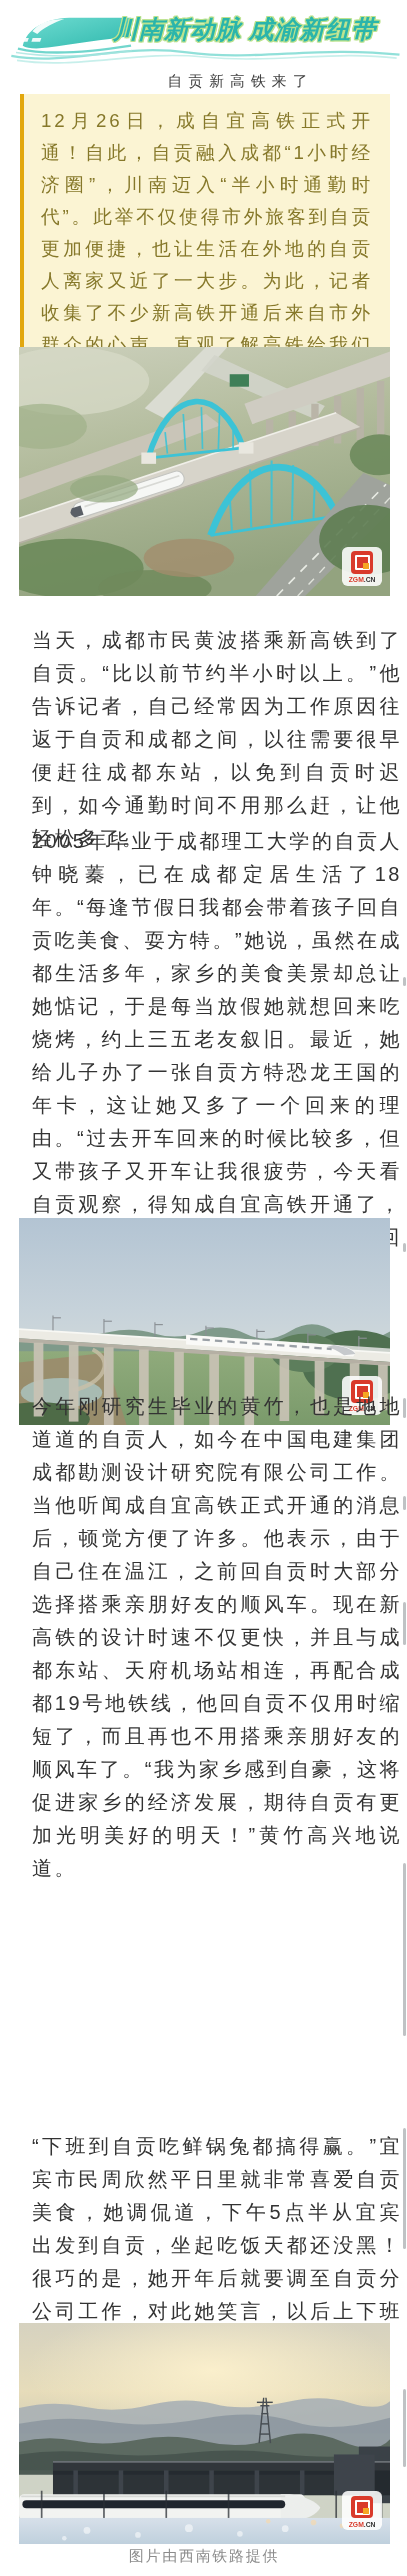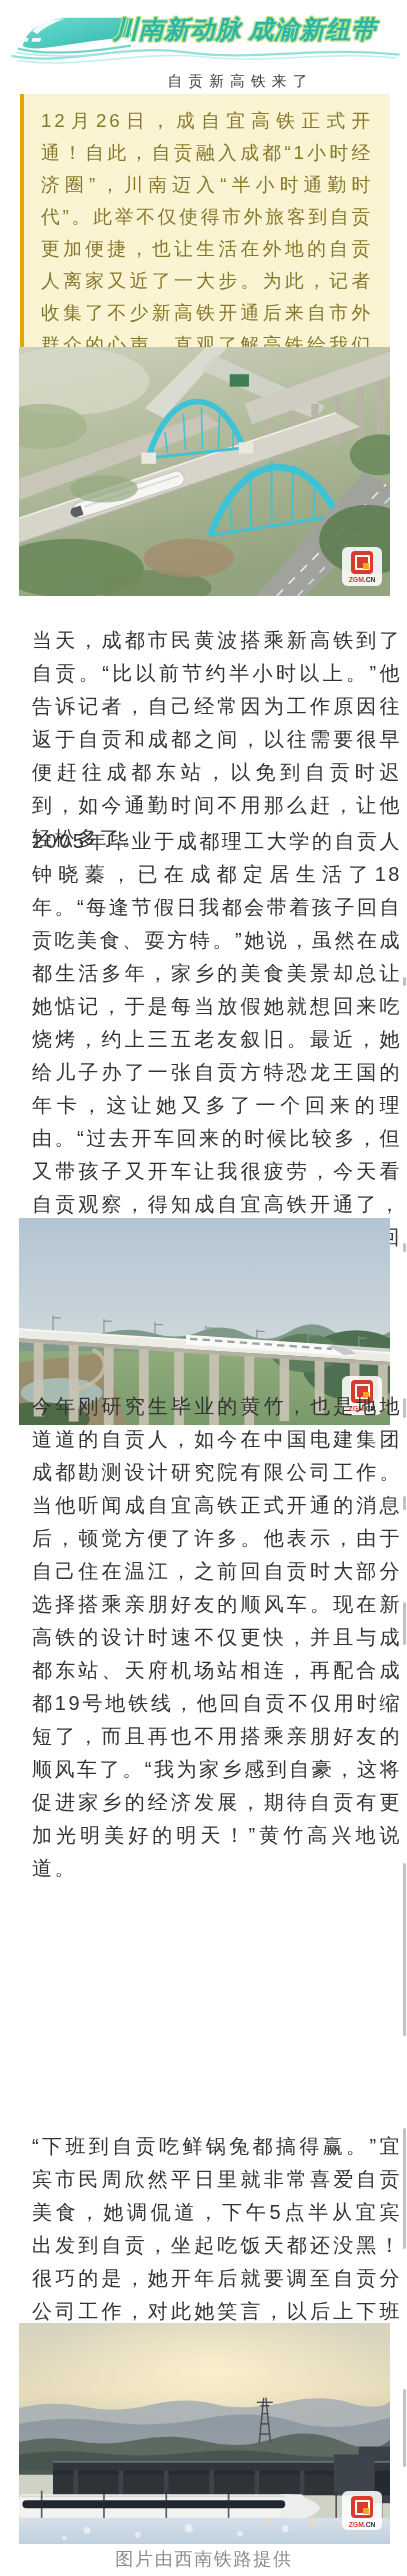--- a/index.html
+++ b/index.html
@@ -61,21 +61,21 @@
   }
   .wm-logo::after{
     content:"";position:absolute;right:4px;bottom:4.5px;width:6.2px;height:6.2px;background:#f5a623;
   }
   .wm-text{font-size:6.8px;font-weight:bold;margin-top:2.3px;white-space:nowrap;}
   .wm-zgm{color:#d93a2b;} .wm-cn{color:#333333;}
 
   
   .caption{
     position:absolute;left:0;top:2547px;width:408px;text-align:center;
-    font-size:18px;color:#8c8c8c;letter-spacing:1.7px;
+    font-size:15px;color:#8c8c8c;letter-spacing:1.7px;
   }
 
   
   .sb{position:absolute;left:403px;width:2.8px;background:#b4b7ba;border-radius:1.7px;opacity:.85;}
 </style>
 </head>
 <body>
 
 <div id="page">
 

